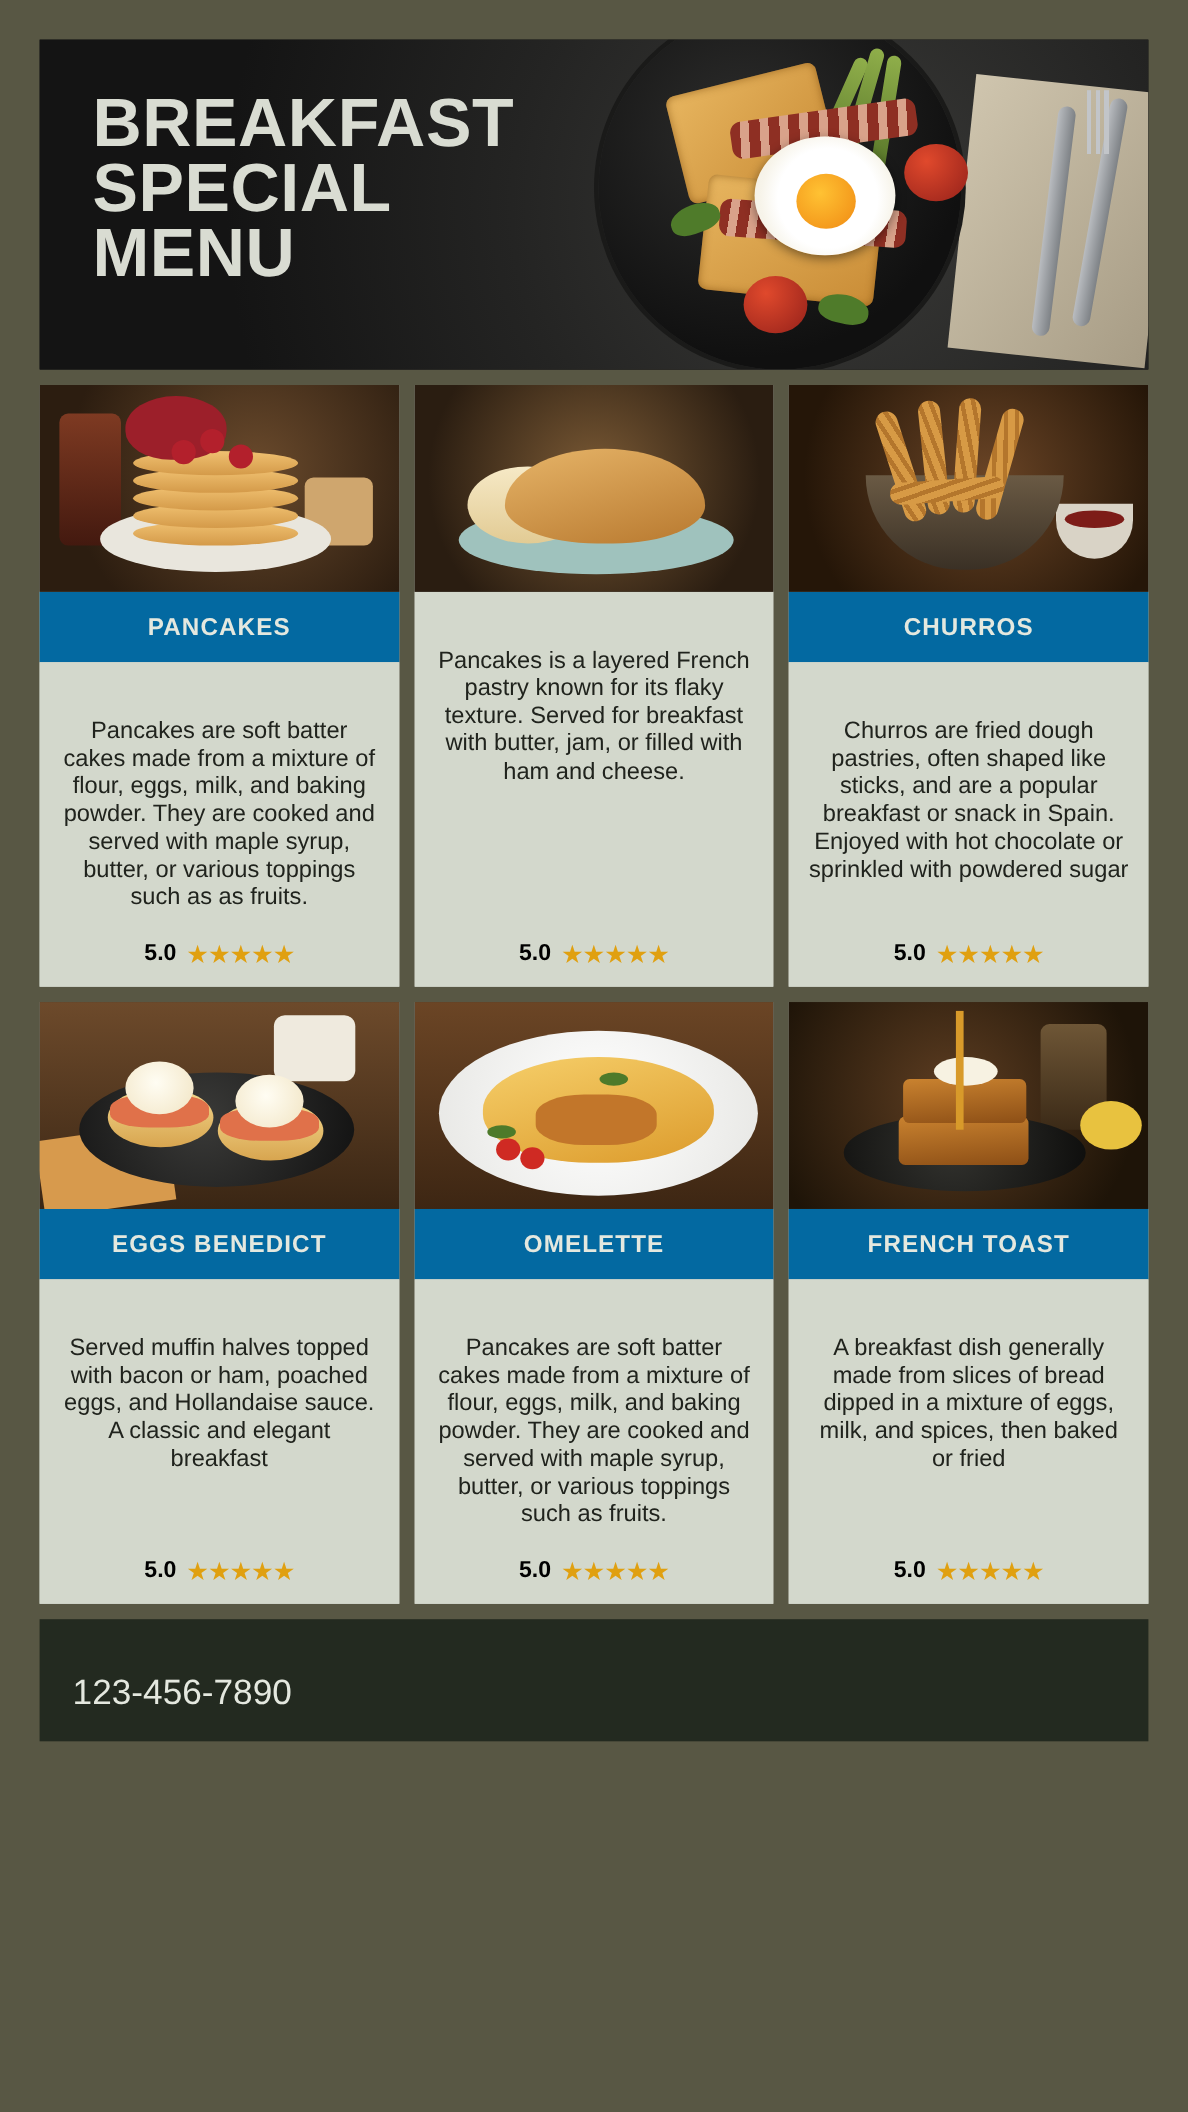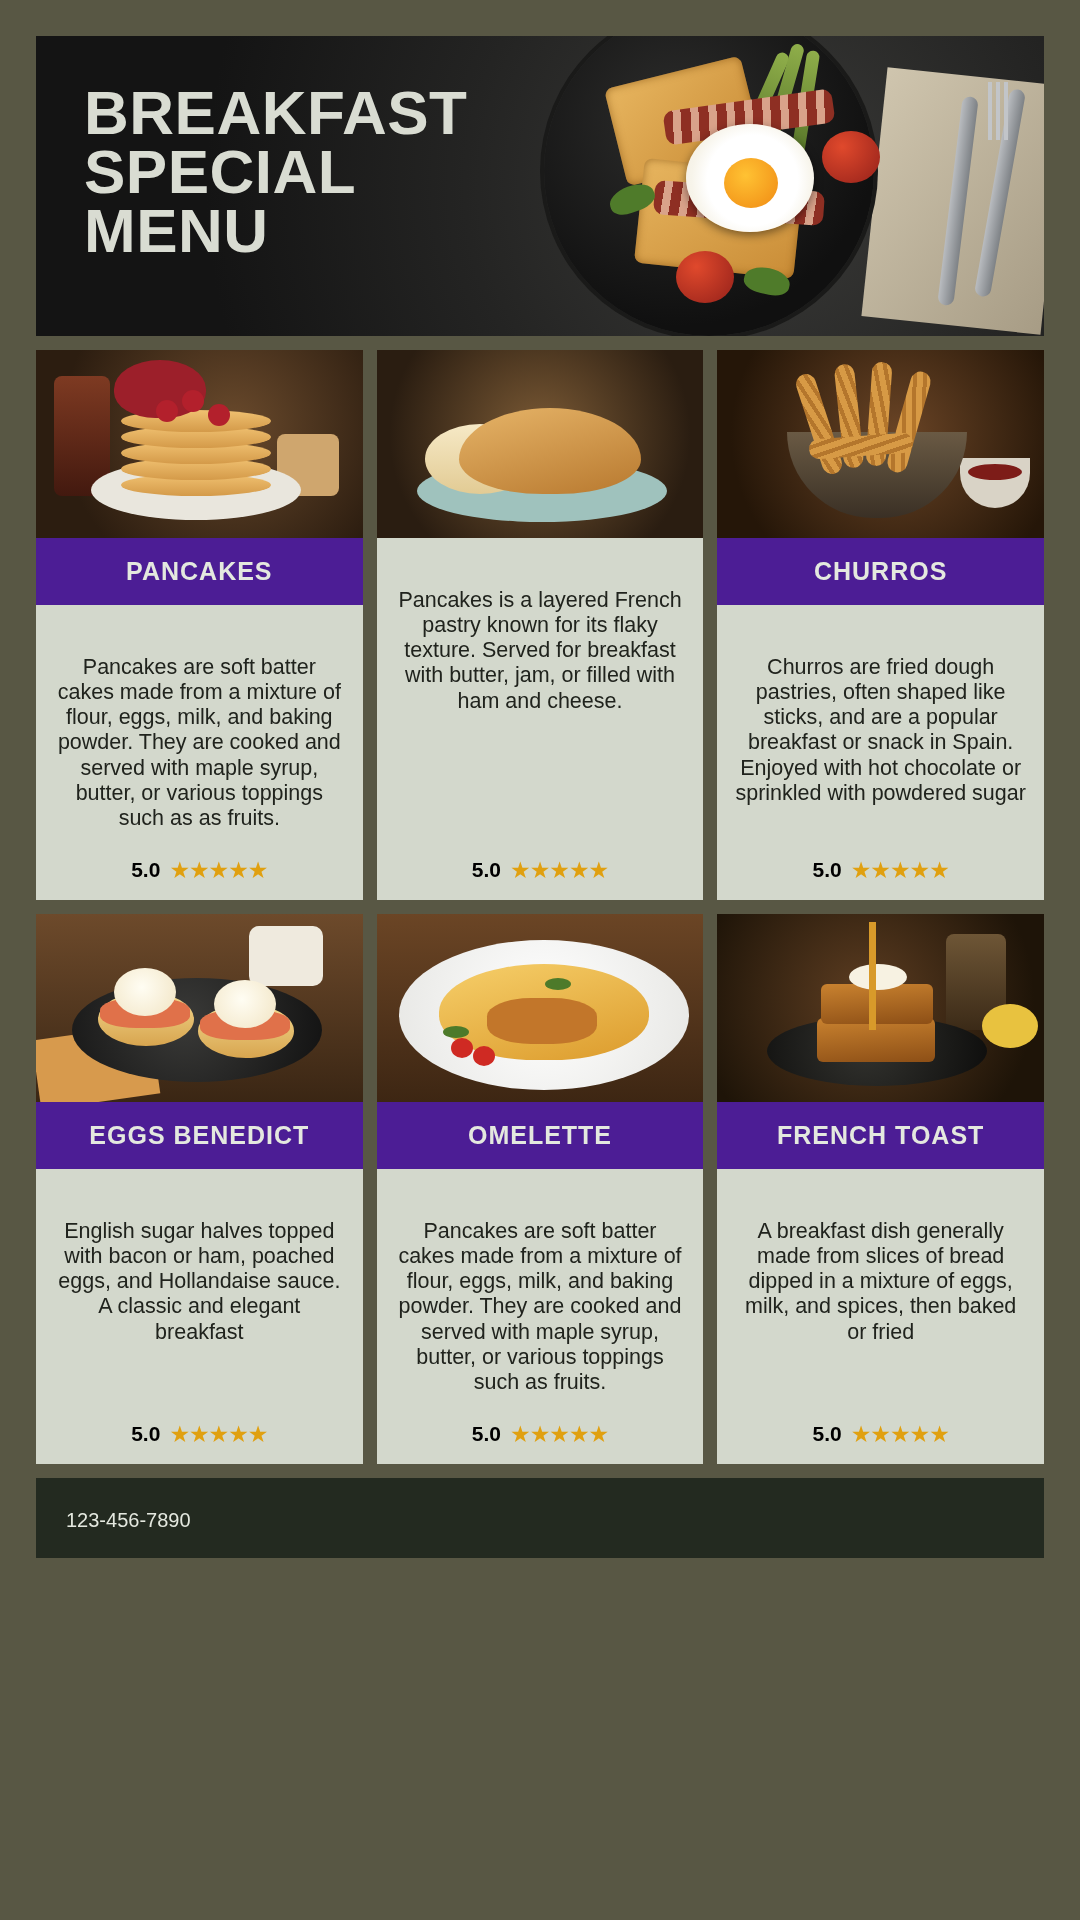--- a/index.html
+++ b/index.html
@@ -155,24 +155,24 @@
     flex-direction: column;
     background: #d3d8cc;
   }
   .card-photo {
     height: 188px;
     position: relative;
     overflow: hidden;
     background: #2a2419;
   }
   .card-title {
-    background: #4c1d95;
+    background: #0369a1;
     color: #e4e8df;
     text-align: center;
-    font-size: 25px;
+    font-size: 22px;
     font-weight: bold;
     letter-spacing: 1px;
     padding: 19px 6px;
     text-transform: uppercase;
   }
   .card-body {
     background: #d3d8cc;
     padding: 22px 18px 16px 18px;
     flex: 1;
     display: flex;
@@ -283,22 +283,22 @@
   .footer-right { color: #e4e8df; text-align: right; }
   .footer-cta {
     font-size: 24px;
     font-weight: bold;
     line-height: 1.1;
     letter-spacing: 1px;
     white-space: pre-line;
     text-transform: uppercase;
   }
   .footer-phone {
-    margin-top: 7px;
-    font-size: 20px;
+    margin-top: 24px;
+    font-size: 32px;
   }
 </style>
 </head>
 <body>
 
 <div class="page">
 
   <div class="header">
     <div class="header-bg"></div>
     <div class="hero-photo">
@@ -406,21 +406,21 @@
         <div class="eb-pan"></div>
         <div class="eb-muffin" style="left:62px;bottom:56px"></div>
         <div class="eb-salmon" style="left:64px;bottom:74px"></div>
         <div class="eb-egg" style="left:78px;bottom:86px"></div>
         <div class="eb-muffin" style="left:162px;bottom:44px"></div>
         <div class="eb-salmon" style="left:164px;bottom:62px"></div>
         <div class="eb-egg" style="left:178px;bottom:74px"></div>
       </div>
       <div class="card-title">EGGS BENEDICT</div>
       <div class="card-body">
-        <div class="card-desc">English sugar halves topped with bacon or ham, poached eggs, and Hollandaise sauce. A classic and elegant breakfast</div>
+        <div class="card-desc">Served muffin halves topped with bacon or ham, poached eggs, and Hollandaise sauce. A classic and elegant breakfast</div>
         <div class="rating">
           <span class="rating-value">5.0</span>
           <span class="stars">★★★★★</span>
         </div>
       </div>
     </div>
 
     <div class="card">
       <div class="card-photo">
         <div class="ph om-bg"></div>

